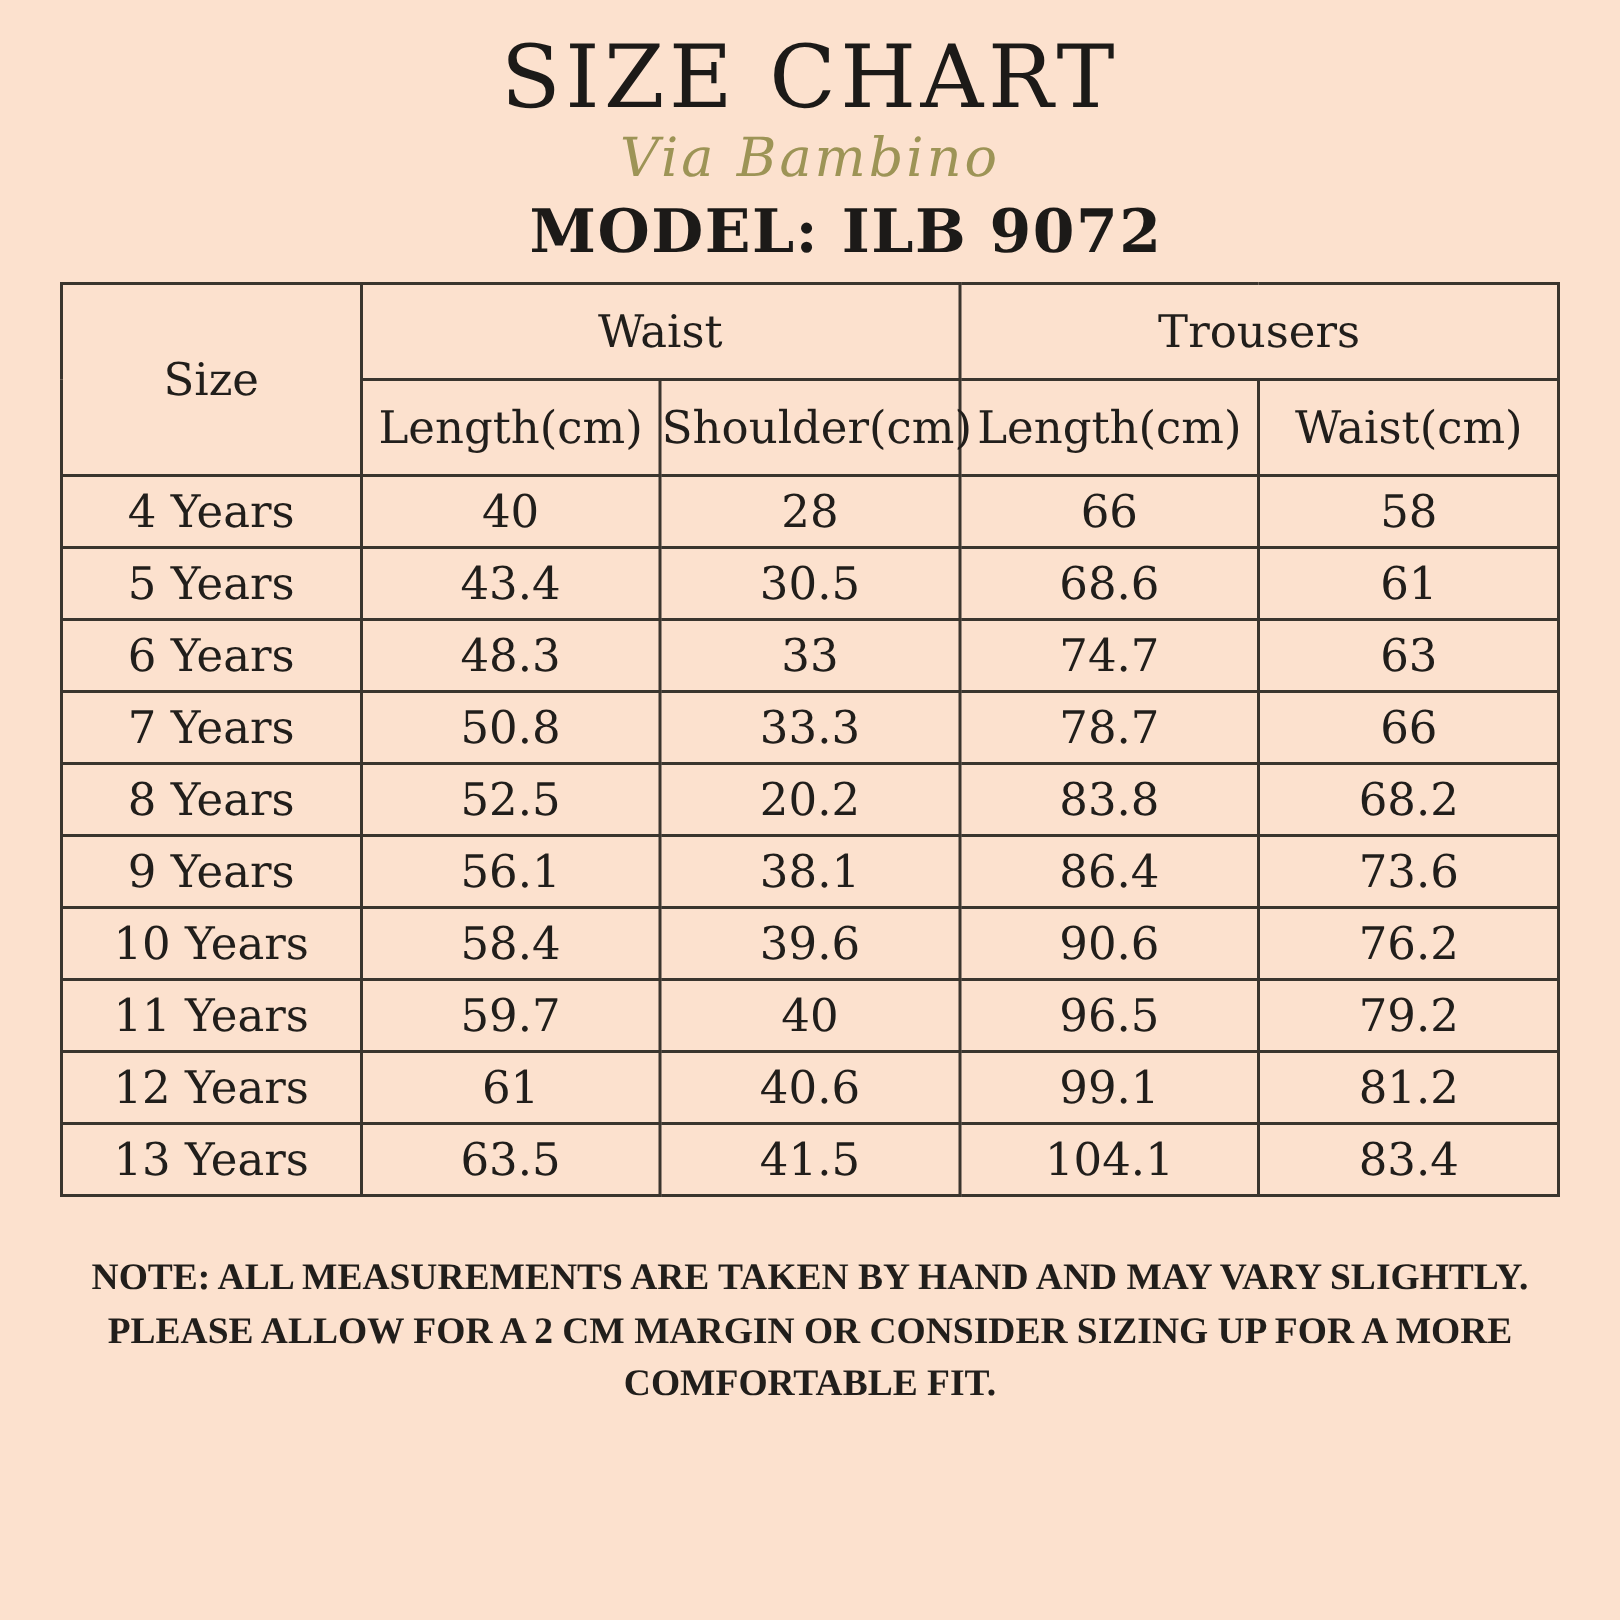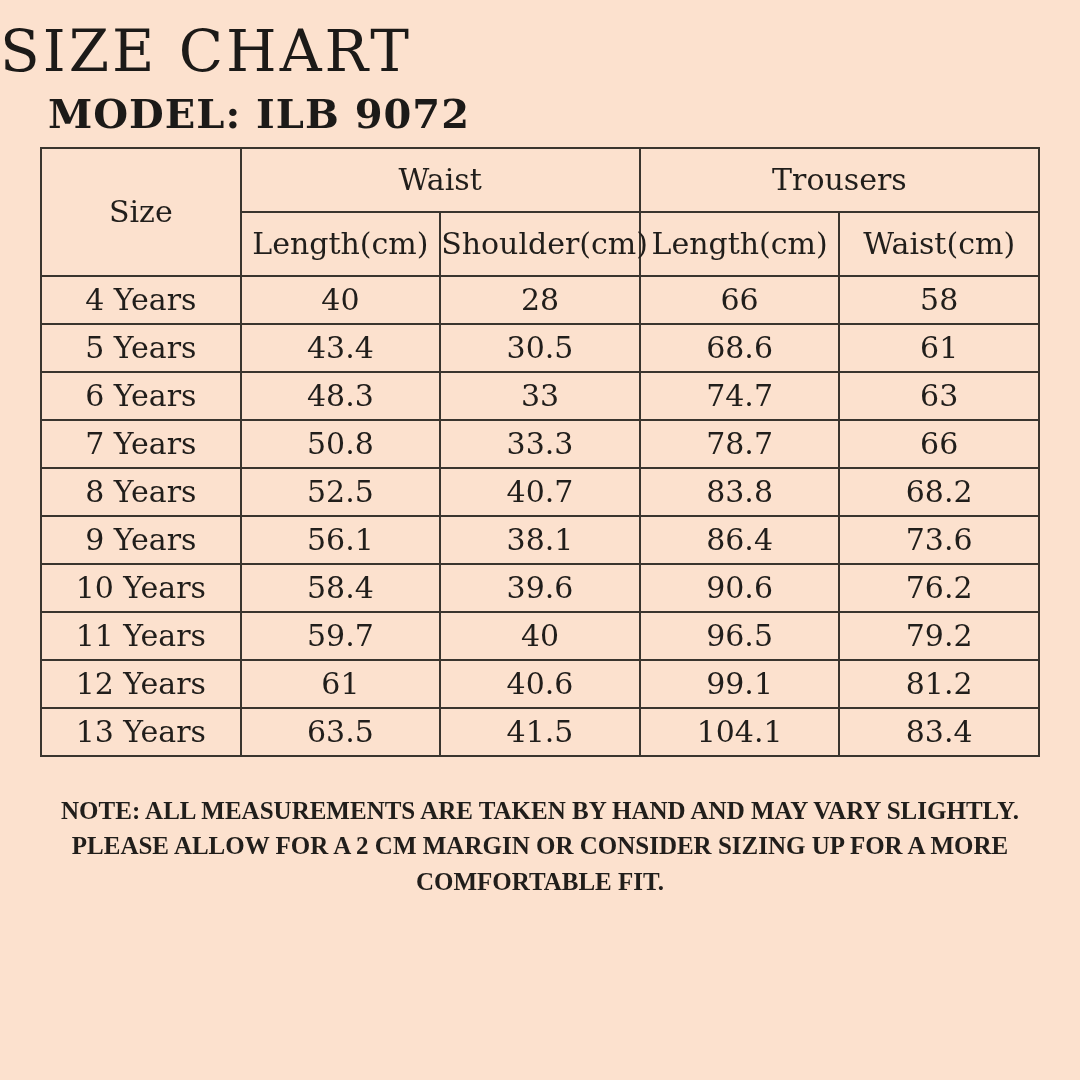--- a/index.html
+++ b/index.html
@@ -8,20 +8,21 @@
   }
   body {
     width: 1080px;
     height: 1080px;
     background: #fce1ce;
     font-family: "DejaVu Serif", "Liberation Serif", serif;
     color: #211e1b;
     overflow: hidden;
   }
   .header {
+    text-align: center;
     padding-top: 20px;
   }
   .title {
     font-size: 58px;
     letter-spacing: 3px;
     line-height: 1.1;
     color: #1c1a18;
   }
   .brand {
     font-style: italic;
@@ -65,20 +66,21 @@
     line-height: 1.42;
     letter-spacing: 0px;
     color: #211e1b;
   }
 </style>
 </head>
 <body>
 
 <div class="header">
   <div class="title">SIZE CHART</div>
+  <div class="brand">Via Bambino</div>
   <div class="model">MODEL: ILB 9072</div>
 </div>
 
 <table class="size-chart">
   <colgroup>
     <col style="width:20%">
       <col style="width:20%">
       <col style="width:20%">
       <col style="width:20%">
       <col style="width:20%">
@@ -121,21 +123,21 @@
       <tr>
         <td>7 Years</td>
         <td>50.8</td>
         <td>33.3</td>
         <td>78.7</td>
         <td>66</td>
       </tr>
       <tr>
         <td>8 Years</td>
         <td>52.5</td>
-        <td>40.7</td>
+        <td>20.2</td>
         <td>83.8</td>
         <td>68.2</td>
       </tr>
       <tr>
         <td>9 Years</td>
         <td>56.1</td>
         <td>38.1</td>
         <td>86.4</td>
         <td>73.6</td>
       </tr>

